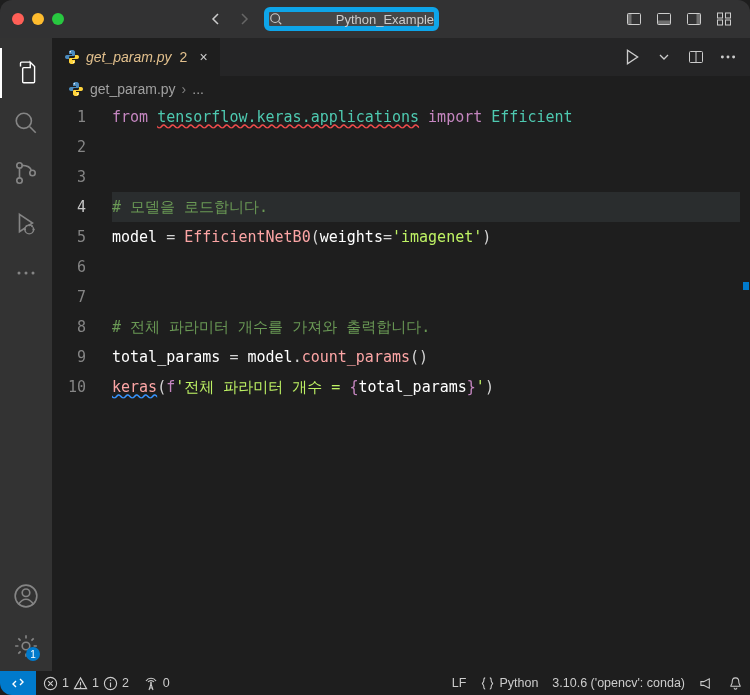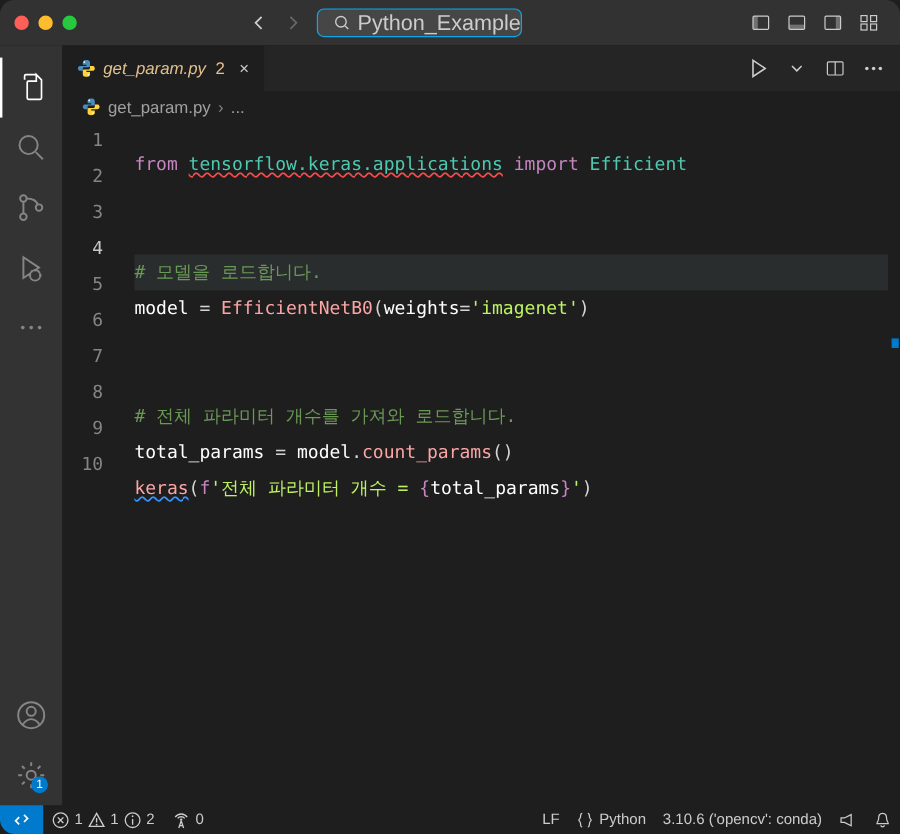--- a/index.html
+++ b/index.html
@@ -27,29 +27,29 @@
     .tl-min { background: #febc2e; }
     .tl-max { background: #28c840; }
     .nav-arrows { display: flex; gap: 4px; margin-left: 120px; }
     .nav-arrow { width: 24px; height: 24px; display: flex; align-items: center; justify-content: center; color: #888; cursor: pointer; }
     .nav-arrow.disabled { color: #555; }
     .search-box {
       flex: 1;
       max-width: 240px;
       margin: 0 auto;
       background: #464647;
-      border: 1px solid #0ea5e9;
+      border: 5px solid #0ea5e9;
       border-radius: 6px;
       height: 24px;
       display: flex;
       align-items: center;
-      justify-content: flex-end;
+      justify-content: space-between;
       gap: 6px;
       color: #ccc;
-      font-size: 18px;
+      font-size: 13px;
     }
     .layout-icons { display: flex; gap: 2px; }
     .layout-icon { width: 28px; height: 28px; display: flex; align-items: center; justify-content: center; color: #ccc; cursor: pointer; }
     .main-area { display: flex; height: calc(100% - 38px - 24px); }
     .activity-bar {
       width: 52px;
       background: #333333;
       display: flex;
       flex-direction: column;
       align-items: center;
@@ -113,21 +113,21 @@
       gap: 6px;
       font-size: 14px;
       color: #a0a0a0;
       background: #1e1e1e;
     }
     .bc-sep { color: #808080; }
     .code-area { flex: 1; display: flex; font-family: 'Menlo', 'Consolas', monospace; font-size: 15px; line-height: 30px; position: relative; }
     .gutter { width: 60px; text-align: right; color: #858585; padding-right: 26px; user-select: none; }
     .gutter .ln { height: 30px; }
     .gutter .ln.active { color: #c6c6c6; }
-    .code-lines { flex: 1; position: relative; margin-top: 20px; }
+    .code-lines { flex: 1; position: relative; }
     .code-line { height: 30px; white-space: pre; }
     .code-line.active-bg { background: #2a2d2e; }
     .tok-kw { color: #c586c0; }
     .tok-mod { color: #4ec9b0; }
     .tok-comment { color: #6a9955; }
     .tok-var { color: #ffffff; }
     .tok-fn { color: #fca5a5; }
     .tok-str { color: #bef264; }
     .tok-plain { color: #d4d4d4; }
     .squiggle-red {
@@ -351,21 +351,21 @@
         <div class="ln">10</div>
       </div>
       <div class="code-lines">
         <div class="code-line"><span class="tok-kw">from</span><span class="tok-plain"> </span><span class="tok-mod squiggle-red">tensorflow.keras.applications</span><span class="tok-plain"> </span><span class="tok-kw">import</span><span class="tok-plain"> </span><span class="tok-mod">Efficient</span></div>
         <div class="code-line"></div>
         <div class="code-line"></div>
         <div class="code-line active-bg"><span class="tok-comment"># 모델을 로드합니다.</span></div>
         <div class="code-line"><span class="tok-var">model</span><span class="tok-plain"> = </span><span class="tok-fn">EfficientNetB0</span><span class="tok-plain">(</span><span class="tok-var">weights</span><span class="tok-plain">=</span><span class="tok-str">'imagenet'</span><span class="tok-plain">)</span></div>
         <div class="code-line"></div>
         <div class="code-line"></div>
-        <div class="code-line"><span class="tok-comment"># 전체 파라미터 개수를 가져와 로드합니다.</span></div>
+        <div class="code-line"><span class="tok-comment"># 전체 파라미터 개수를 가져와 출력합니다.</span></div>
         <div class="code-line"><span class="tok-var">total_params</span><span class="tok-plain"> = </span><span class="tok-var">model</span><span class="tok-plain">.</span><span class="tok-fn">count_params</span><span class="tok-plain">()</span></div>
         <div class="code-line"><span class="tok-fn squiggle-blue">keras</span><span class="tok-plain">(</span><span class="tok-kw">f</span><span class="tok-str">'전체 파라미터 개수 = </span><span class="tok-kw">{</span><span class="tok-var">total_params</span><span class="tok-kw">}</span><span class="tok-str">'</span><span class="tok-plain">)</span></div>
       </div>
       <div class="minimap">
         <div class="minimap-region"></div>
       </div>
     </div>
   </div>
 </div>
 

